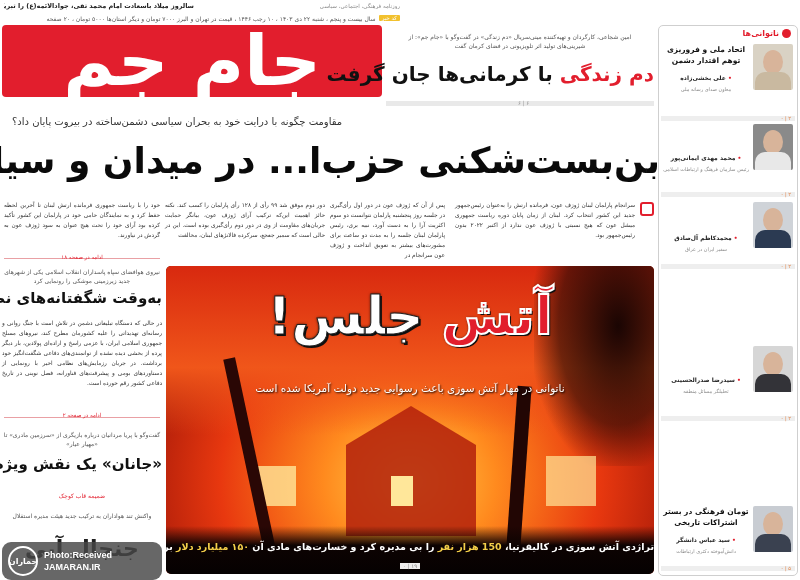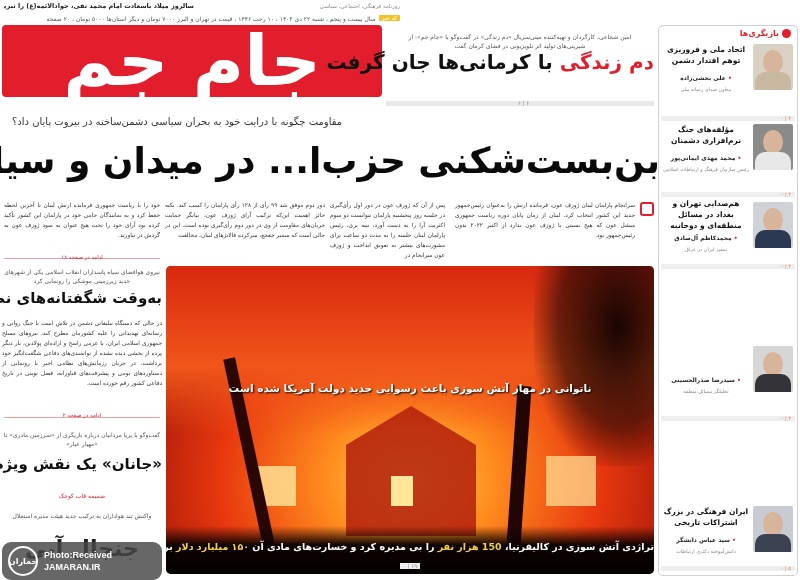--- a/index.html
+++ b/index.html
@@ -13,21 +13,21 @@
   .dateline { left: 4px; top: 13px; width: 396px; height: 10px; font-size: 6px; color: #555; text-align: right; white-space: nowrap; overflow: hidden; display: flex; align-items: center; gap: 3px; justify-content: flex-start; }
   .dateline .tag { background: #f2c12e; color: #fff; font-size: 5.5px; padding: 0 3px; border-radius: 1px; }
 
   
   .logo { left: 2px; top: 25px; width: 380px; height: 72px; background: #e21e2d; border-radius: 4px; overflow: hidden; }
   .logo-text { position: absolute; inset: 0; display: flex; align-items: center; justify-content: center; color: #fff; font-size: 70px; font-weight: bold; letter-spacing: 4px; font-family: "DejaVu Sans", sans-serif; }
 
   
   .top-story { left: 386px; top: 24px; width: 268px; height: 75px; text-align: center; }
   .top-story .deck { font-size: 6px; color: #555; line-height: 9px; padding: 8px 16px 0; }
-  .top-story .headline { font-size: 20px; font-weight: bold; margin-top: 0; white-space: nowrap; letter-spacing: -0.5px; }
+  .top-story .headline { font-size: 20px; font-weight: bold; margin-top: 12px; white-space: nowrap; letter-spacing: -0.5px; }
   .top-story .headline .red { color: #e21e2d; }
   .pageref { font-size: 5.5px; color: #999; }
   .gray-bar { background: #e9e9e9; height: 5px; }
 
   
   .main-kicker { left: 12px; top: 116px; width: 660px; text-align: left; font-size: 10px; color: #333; }
   .main-headline { left: 0; top: 138px; width: 660px; text-align: center; font-size: 36px; font-weight: 900; letter-spacing: -1px; white-space: nowrap; color: #0a0a0a; line-height: 46px; }
 
   
   .col-text { font-size: 5.8px; line-height: 10px; color: #333; text-align: justify; }
@@ -61,21 +61,21 @@
   .photo .sky { position: absolute; left: 0; top: 0; width: 100%; height: 55%; background: linear-gradient(180deg, #d8290f 0%, #f0561a 60%, rgba(240,86,26,0) 100%); }
   .photo .tree-dark { position: absolute; right: 0; top: 0; width: 120px; height: 200px; background: radial-gradient(ellipse at 70% 30%, #1a0503 0%, rgba(26,5,3,0.6) 50%, rgba(26,5,3,0) 75%); }
   .photo .trunk1 { position: absolute; left: 80px; top: 90px; width: 12px; height: 220px; background: #2a0705; transform: rotate(-12deg); }
   .photo .trunk2 { position: absolute; left: 345px; top: 120px; width: 14px; height: 190px; background: #220604; transform: rotate(4deg); }
   .photo .house { position: absolute; left: 180px; top: 140px; width: 130px; height: 130px; background: #b3200c; clip-path: polygon(0 30%, 50% 0, 100% 30%, 100% 100%, 0 100%); opacity: 0.85; }
   .photo .window { position: absolute; background: #ffe79a; }
   .photo .ground { position: absolute; left: 0; bottom: 0; width: 100%; height: 48px; background: linear-gradient(180deg, rgba(10,2,1,0) 0%, #0d0302 40%, #050101 100%); }
   .fire-title { position: absolute; left: 0; top: 18px; width: 100%; text-align: center; font-size: 52px; font-weight: 900; line-height: 64px; white-space: nowrap; text-shadow: 0 0 3px #000, 2px 2px 0 #111; }
   .fire-title .w1 { color: #e21e2d; -webkit-text-stroke: 2px #fff; }
   .fire-title .w2 { color: #fff; -webkit-text-stroke: 1px #222; }
-  .fire-sub { position: absolute; left: 0; top: 116px; width: 100%; text-align: center; color: #fff; font-size: 10.5px; font-weight: bold; text-shadow: 1px 1px 2px #000; }
+  .fire-sub { position: absolute; left: 0; top: 116px; width: 100%; text-align: center; color: #fff; font-size: 10.5px; font-weight: normal; text-shadow: 1px 1px 2px #000; }
   .fire-caption { position: absolute; left: 0; bottom: 22px; width: 100%; text-align: center; color: #fff; font-size: 9.5px; font-weight: bold; white-space: nowrap; }
   .fire-caption .hl { color: #f5d04a; }
   .fire-pageref { position: absolute; left: 0; bottom: 2px; width: 100%; text-align: center; }
   .fire-pageref span { background: #eee; color: #888; font-size: 5.5px; padding: 0 3px; }
 
   
   .sidebar { left: 658px; top: 25px; width: 140px; height: 551px; border: 1px solid #cfcfcf; border-radius: 5px; background: #fff; }
   .sidebar-header { position: absolute; right: 6px; top: 3px; display: flex; align-items: center; gap: 3px; color: #e21e2d; font-size: 8px; font-weight: bold; }
   .sidebar-header .dot { width: 9px; height: 9px; border-radius: 50%; background: #e21e2d; }
   .op-item { position: absolute; left: 0; width: 138px; }
@@ -148,67 +148,69 @@
   <div class="sky"></div>
   <div class="tree-dark"></div>
   <div class="house"></div>
   <div class="window" style="left:225px; top:210px; width:22px; height:30px;"></div>
   <div class="window" style="left:90px; top:200px; width:40px; height:40px; opacity:0.8;"></div>
   <div class="window" style="left:380px; top:190px; width:50px; height:50px; opacity:0.7;"></div>
   <div class="trunk1"></div>
   <div class="trunk2"></div>
   <div class="ground"></div>
 
+  <div class="fire-title">
+    <span class="w1">آتش</span>
+    <span class="w2">جلس!</span>
+  </div>
   <div class="fire-sub">ناتوانی در مهار آتش سوزی باعث رسوایی جدید دولت آمریکا شده است</div>
   <div class="fire-caption">
     <span>تراژدی آتش سوزی در کالیفرنیا،</span>
     <span class="hl">150 هزار نفر</span>
     <span>را بی مدیره کرد و خسارت‌های مادی آن</span>
     <span class="hl">۱۵۰ میلیارد دلار</span>
     <span>برآورد شده است</span>
   </div>
   <div class="fire-pageref">
     <span>۱۹ | ۰</span>
   </div>
 </div>
 
 <div class="abs sidebar">
   <div class="sidebar-header">
     <span class="dot"></span>
-    <span>بازیگری‌ها</span>
+    <span>ناتوانی‌ها</span>
   </div>
 
   <div class="op-item" style="top:14px; height:80px;">
     <div class="op-photo" style="top:4px; background:#d9d2c4;">
       <div class="face"></div>
       <div class="body" style="background:#c9b9a0;"></div>
     </div>
     <div class="op-title" style="top:4px;">اتحاد ملی و فروریزی توهم اقتدار دشمن</div>
     <div class="op-author" style="top:34px;">علی بخشی‌زاده</div>
     <div class="op-role" style="top:46px;">معاون صدای رسانه ملی</div>
     <div class="op-ref" style="top:76px;">۲ | ۰</div>
   </div>
 
   <div class="op-item" style="top:94px; height:78px;">
     <div class="op-photo" style="top:4px; background:#8a8a8a;">
       <div class="face"></div>
       <div class="body" style="background:#e8e8e8;"></div>
     </div>
-    <div class="op-title" style="top:4px;">مؤلفه‌های جنگ نرم‌افزاری دشمنان</div>
     <div class="op-author" style="top:34px;">محمد مهدی ایمانی‌پور</div>
     <div class="op-role" style="top:46px;">رئیس سازمان فرهنگ و ارتباطات اسلامی</div>
     <div class="op-ref" style="top:72px;">۲ | ۰</div>
   </div>
 
   <div class="op-item" style="top:172px; height:84px;">
     <div class="op-photo" style="top:4px; background:#cfd3d8;">
       <div class="face"></div>
       <div class="body" style="background:#2b3a52;"></div>
     </div>
-    <div class="op-title" style="top:0px;">هم‌صدایی تهران و بغداد در مسائل منطقه‌ای و دوجانبه</div>
     <div class="op-author" style="top:36px;">محمدکاظم آل‌صادق</div>
     <div class="op-role" style="top:48px;">سفیر ایران در عراق</div>
     <div class="op-ref" style="top:66px;">۲ | ۰</div>
   </div>
 
 
   <div class="op-item" style="top:312px; height:86px;">
     <div class="op-photo" style="top:8px; background:#d6d6d6;">
       <div class="face"></div>
       <div class="body" style="background:#333338;"></div>
@@ -217,18 +219,18 @@
     <div class="op-role" style="top:50px;">تحلیلگر مسائل منطقه</div>
     <div class="op-ref" style="top:78px;">۲ | ۰</div>
   </div>
 
 
   <div class="op-item" style="top:476px; height:74px;">
     <div class="op-photo" style="top:4px; background:#c8ccd2;">
       <div class="face"></div>
       <div class="body" style="background:#3a4150;"></div>
     </div>
-    <div class="op-title" style="top:4px;">ایران فرهنگی در بزرگ اشتراکات تاریخی</div>
+    <div class="op-title" style="top:4px;">تومان فرهنگی در بستر اشتراکات تاریخی</div>
     <div class="op-author" style="top:34px;">سید عباس دانشگر</div>
     <div class="op-role" style="top:46px;">دانش‌آموخته دکتری ارتباطات</div>
     <div class="op-ref" style="top:64px;">۵ | ۰</div>
   </div>
 </div>
 
 </body></html>

